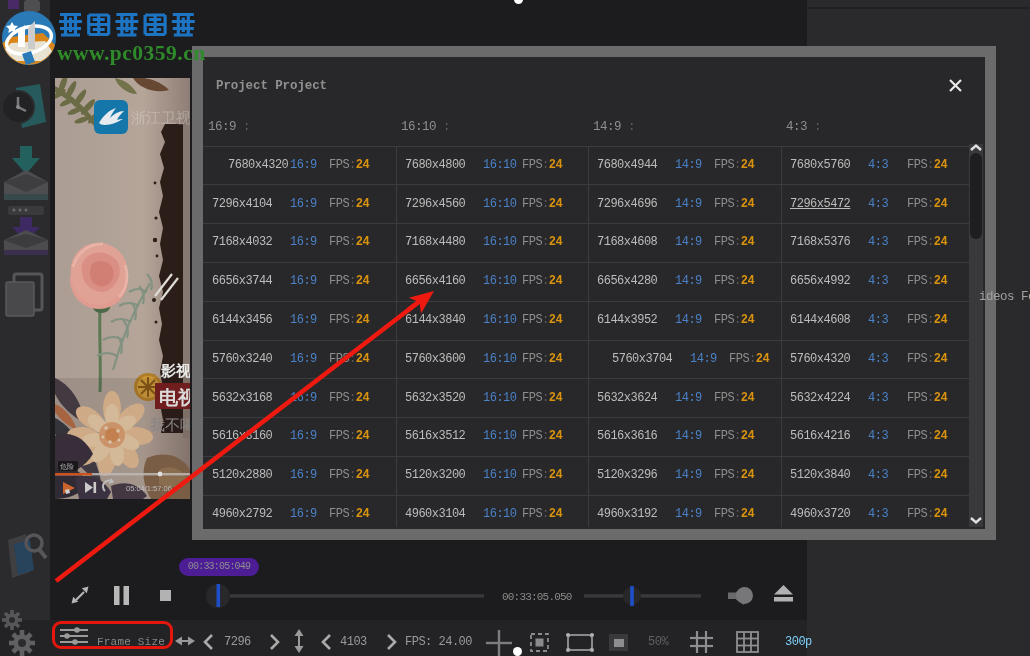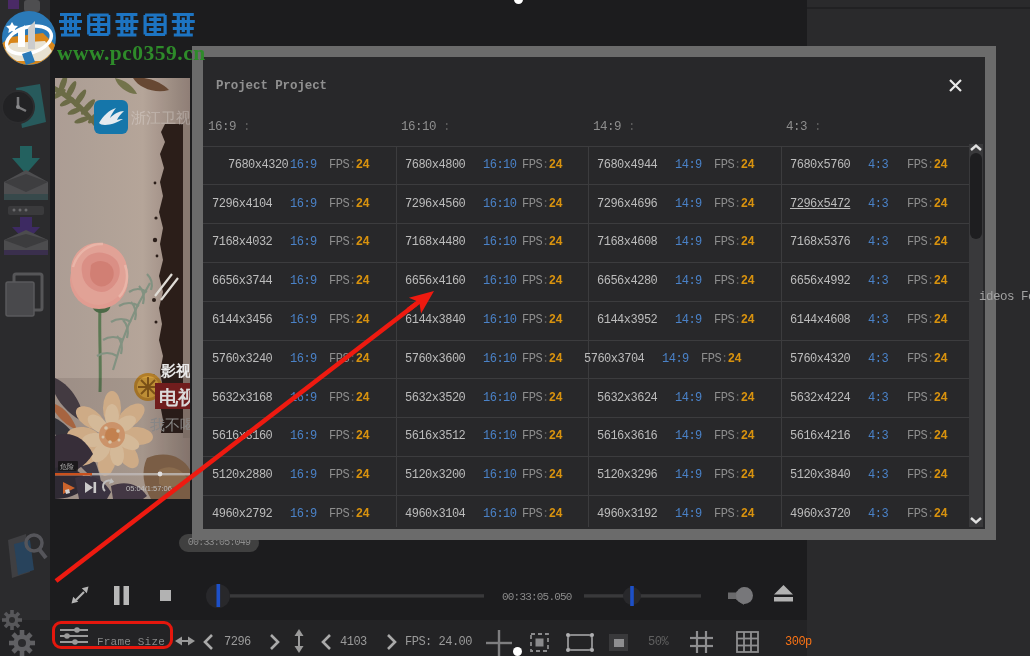--- a/index.html
+++ b/index.html
@@ -30,21 +30,21 @@
 .vsep { position:absolute; top:88.5px; width:1px; height:381.5px; background:#3c3c3e; }
 .hsep { position:absolute; left:0; width:766px; height:1px; background:#3c3c3e; }
 #scrollbar { position:absolute; left:765.5px; top:87px; width:14.5px; height:383px; background:#39393b; }
 #scrollthumb { position:absolute; left:1px; top:9px; width:12px; height:86px; background:#1e1e20; border-radius:6px; }
 
 
 #redbox { left:52px; top:621px; width:121px; height:28px; border:3.5px solid #e5170d; border-radius:9px; z-index:70; }
 #arrow { left:0; top:0; width:1030px; height:656px; z-index:70; pointer-events:none; }
 
 
-#tooltip { left:179px; top:534px; width:80px; height:18px; background:#404040; border-radius:9px;
+#tooltip { left:179px; top:558px; width:80px; height:18px; background:#4c1d95; border-radius:9px;
   color:#8e8e8e; font-size:10px; letter-spacing:-0.8px; text-align:center; line-height:18px; z-index:40; }
 
 
 .ttxt { position:absolute; color:#9a9a9a; font-size:12px; letter-spacing:-0.5px; top:635px; }
 .dim { color:#606060; }
 </style></head>
 <body>
 <div class="abs" id="sidebar"></div>
 <div class="abs" id="player"></div>
 <div class="abs" id="rightpanel"></div>
@@ -414,21 +414,21 @@
 <div class="cell" style="left:385px;top:204.9px;width:192px;">
         <span class="res" style="left:9px;">6656x4280</span>
         <span class="rat" style="left:87px;">14:9</span>
         <span class="fps" style="left:126px;">FPS<i>:</i><b>24</b></span>
       </div>
 <div class="cell" style="left:385px;top:243.7px;width:192px;">
         <span class="res" style="left:9px;">6144x3952</span>
         <span class="rat" style="left:87px;">14:9</span>
         <span class="fps" style="left:126px;">FPS<i>:</i><b>24</b></span>
       </div>
-<div class="cell" style="left:372px;top:282.5px;width:192px;padding-left:16px;">
+<div class="cell" style="left:400px;top:282.5px;width:192px;padding-left:16px;">
         <span class="res" style="left:9px;">5760x3704</span>
         <span class="rat" style="left:87px;">14:9</span>
         <span class="fps" style="left:126px;">FPS<i>:</i><b>24</b></span>
       </div>
 <div class="cell" style="left:385px;top:321.3px;width:192px;">
         <span class="res" style="left:9px;">5632x3624</span>
         <span class="rat" style="left:87px;">14:9</span>
         <span class="fps" style="left:126px;">FPS<i>:</i><b>24</b></span>
       </div>
 <div class="cell" style="left:385px;top:360.1px;width:192px;">
@@ -604,21 +604,21 @@
       <line x1="751" y1="12" x2="751" y2="32"></line>
     <line x1="737" y1="18.5" x2="758" y2="18.5"></line>
       <line x1="737" y1="25.5" x2="758" y2="25.5"></line>
   </g>
 </svg>
 <span class="ttxt" style="left:97px;top:636px;font-size:11px;letter-spacing:0.2px;color:#8a8a8a;">Frame Size</span>
 <span class="ttxt" style="left:224px;">7296</span>
 <span class="ttxt" style="left:340px;">4103</span>
 <span class="ttxt" style="left:405px;">FPS: 24.00</span>
 <span class="ttxt dim" style="left:648px;">50%</span>
-<span class="ttxt" style="left:785px;color:#f97316;text-align:center;">300p</span>
+<span class="ttxt" style="left:785px;color:#7dd3fc;text-align:center;">300p</span>
 
 <div class="abs" id="redbox"></div>
 <svg class="abs" id="arrow" viewBox="0 0 1030 656">
   <line x1="56" y1="581" x2="420" y2="301" stroke="#ee1a10" stroke-width="4.6"></line>
   <g transform="translate(434,291) rotate(142.4)">
     <path d="M0 0 L24 -10 L18.5 0 L24 10 Z" fill="#ee1a10"></path>
   </g>
   <line x1="416" y1="304" x2="408" y2="310" stroke="#ee1a10" stroke-width="4.6"></line>
 </svg>
 

